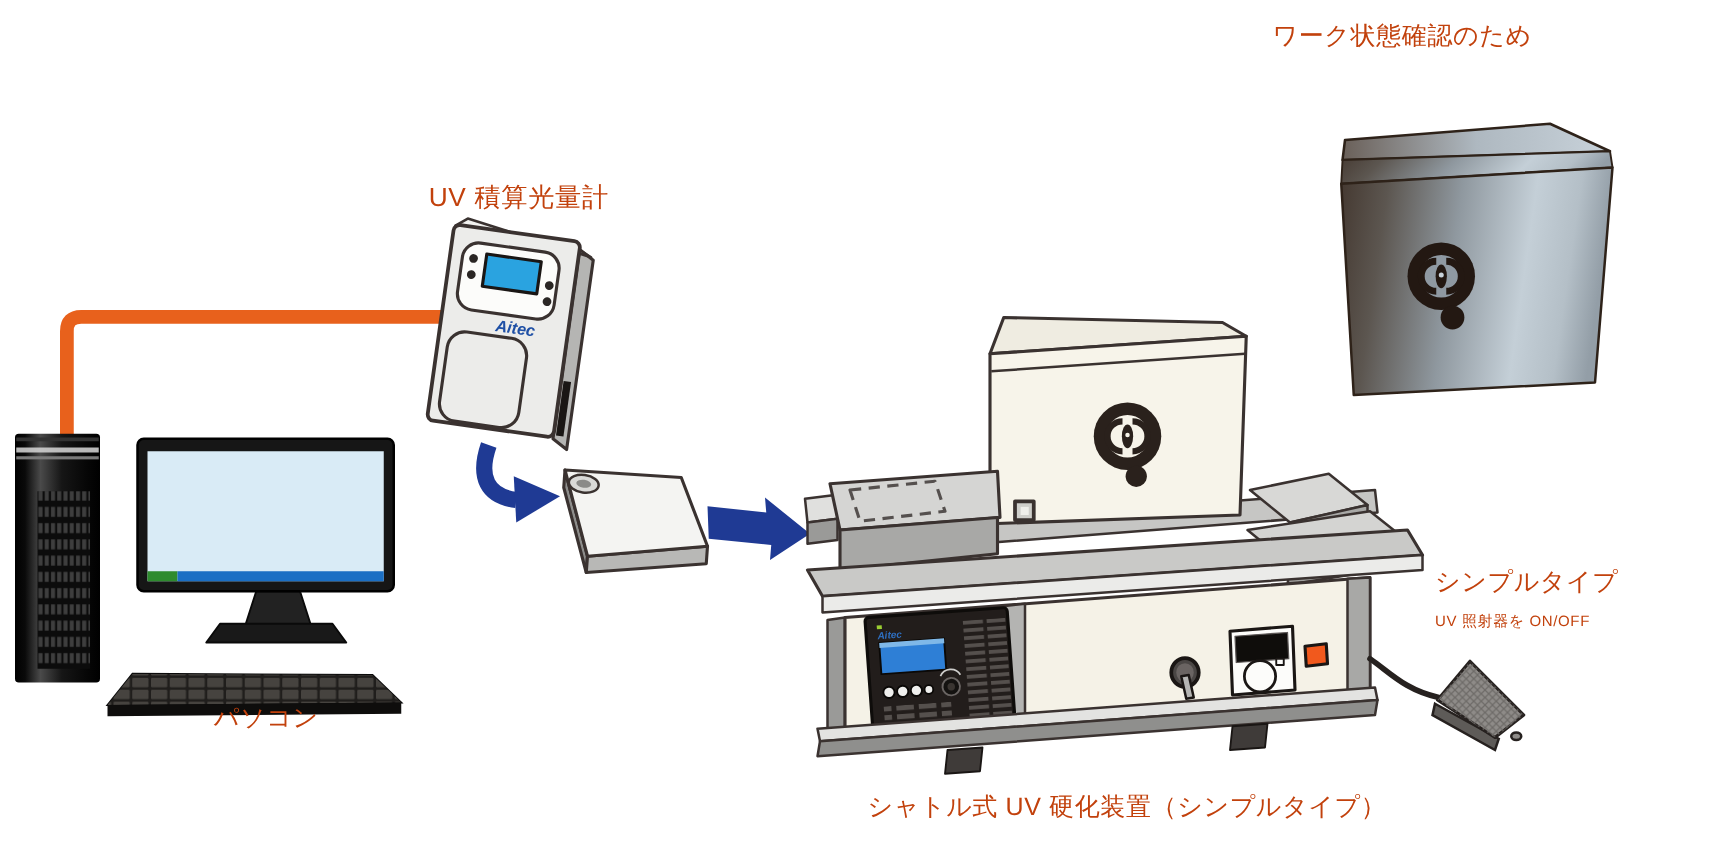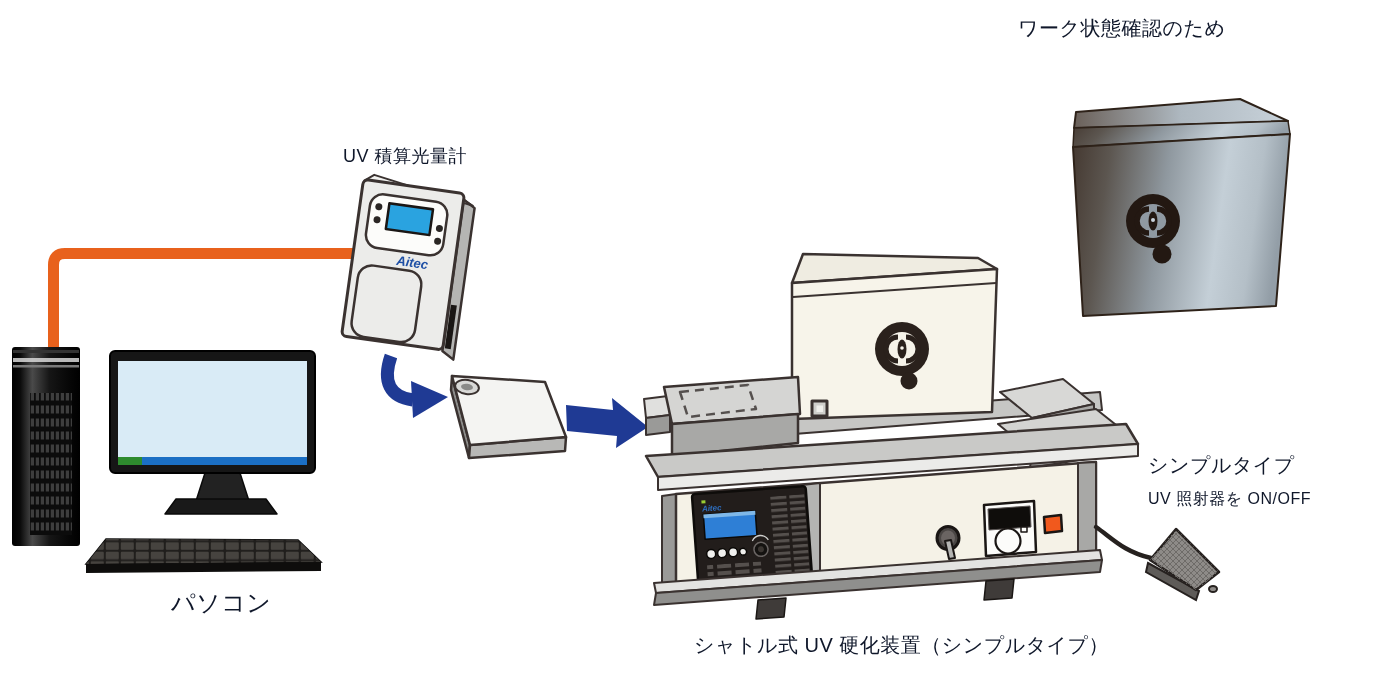--- a/index.html
+++ b/index.html
@@ -1,26 +1,26 @@
 <!DOCTYPE html>
 <html><head>
 <meta charset="utf-8">
 <style>
   html,body{margin:0;padding:0;background:#ffffff;}
   .scene{position:relative;width:1376px;height:678px;background:#fff;overflow:hidden;
          font-family:"Liberation Sans", sans-serif;}
   .scene svg.art{position:absolute;left:0;top:0;}
-  .lbl{position:absolute;color:#0f172a;font-weight:500;letter-spacing:0.5px;white-space:nowrap;}
-  .lbl-meter{left:343px;top:144px;font-size:18px;}
-  .lbl-pc{left:171px;top:587px;font-size:24px;}
+  .lbl{position:absolute;color:#c2410c;font-weight:500;letter-spacing:0.5px;white-space:nowrap;}
+  .lbl-meter{left:343px;top:144px;font-size:21px;}
+  .lbl-pc{left:171px;top:561px;font-size:20px;}
   .lbl-machine{left:694px;top:622px;font-size:20px;margin-top:10px;}
   .lbl-note1{left:1018px;top:15px;font-size:20px;}
   .lbl-note2{left:1016px;top:53px;font-size:20px;}
   .lbl-fs1{left:1148px;top:452px;font-size:20px;}
-  .lbl-fs2{left:1148px;top:489px;font-size:16px;}
+  .lbl-fs2{left:1148px;top:489px;font-size:12px;}
 </style>
 </head>
 <body>
 
 <div class="scene">
 
 <svg class="art" width="1376" height="678" viewBox="0 0 1376 678">
   <defs>
     <linearGradient id="gTower" x1="0" y1="0" x2="1" y2="0">
       <stop offset="0" stop-color="#000000"></stop>

